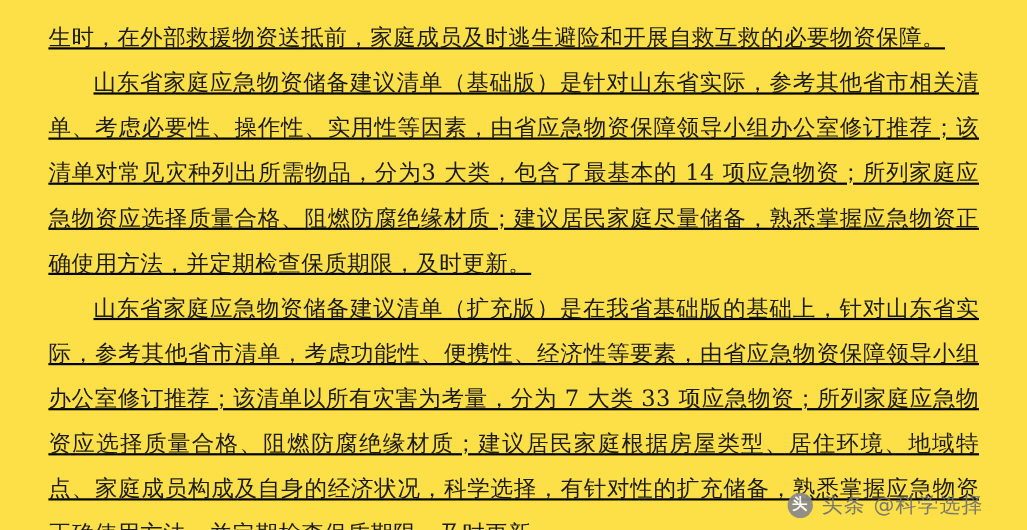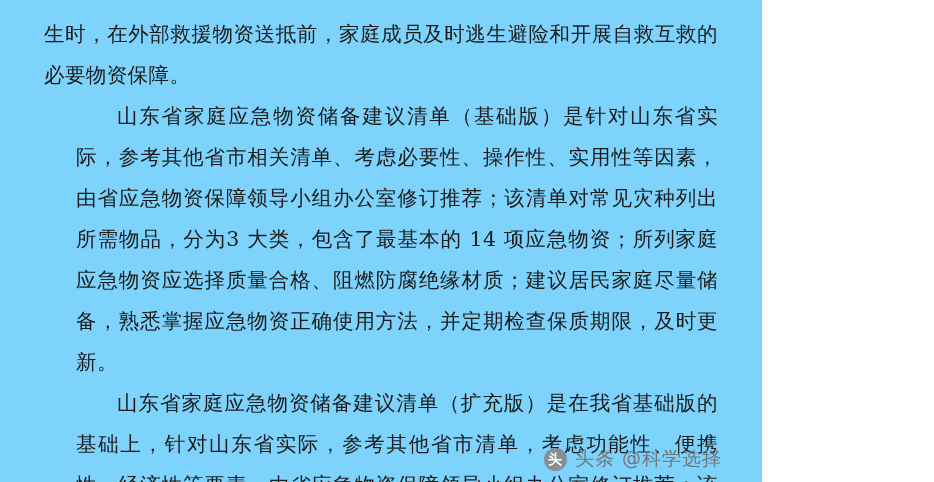--- a/index.html
+++ b/index.html
@@ -8,42 +8,42 @@
   }
   body {
     width: 934px;
     height: 482px;
     background: #ffffff;
     font-family: "DejaVu Serif", "Liberation Serif", serif;
     overflow: hidden;
   }
   .page {
     position: relative;
-    width: 762px;
+    width: 934px;
     height: 482px;
-    background: #7dd3fc;
+    background: #fde047;
     box-sizing: border-box;
     padding: 14px 44px 0 44px;
+    text-decoration: underline;
   }
   .doc-body {
     font-size: 20.5px;
     line-height: 41px;
     color: #1b1b1b;
     letter-spacing: 0.4px;
     text-align: justify;
     text-justify: inter-ideograph;
   }
   .para {
     margin: 0 0 0 0;
     text-align: justify;
     text-justify: inter-ideograph;
   }
   .para.indent {
     text-indent: 2em;
-    margin-left: 32px;
   }
   .watermark {
     position: absolute;
     right: 40px;
     bottom: 10px;
     display: flex;
     align-items: center;
     gap: 8px;
     color: #6f6f6f;
     font-family: "DejaVu Sans", "Liberation Sans", sans-serif;

